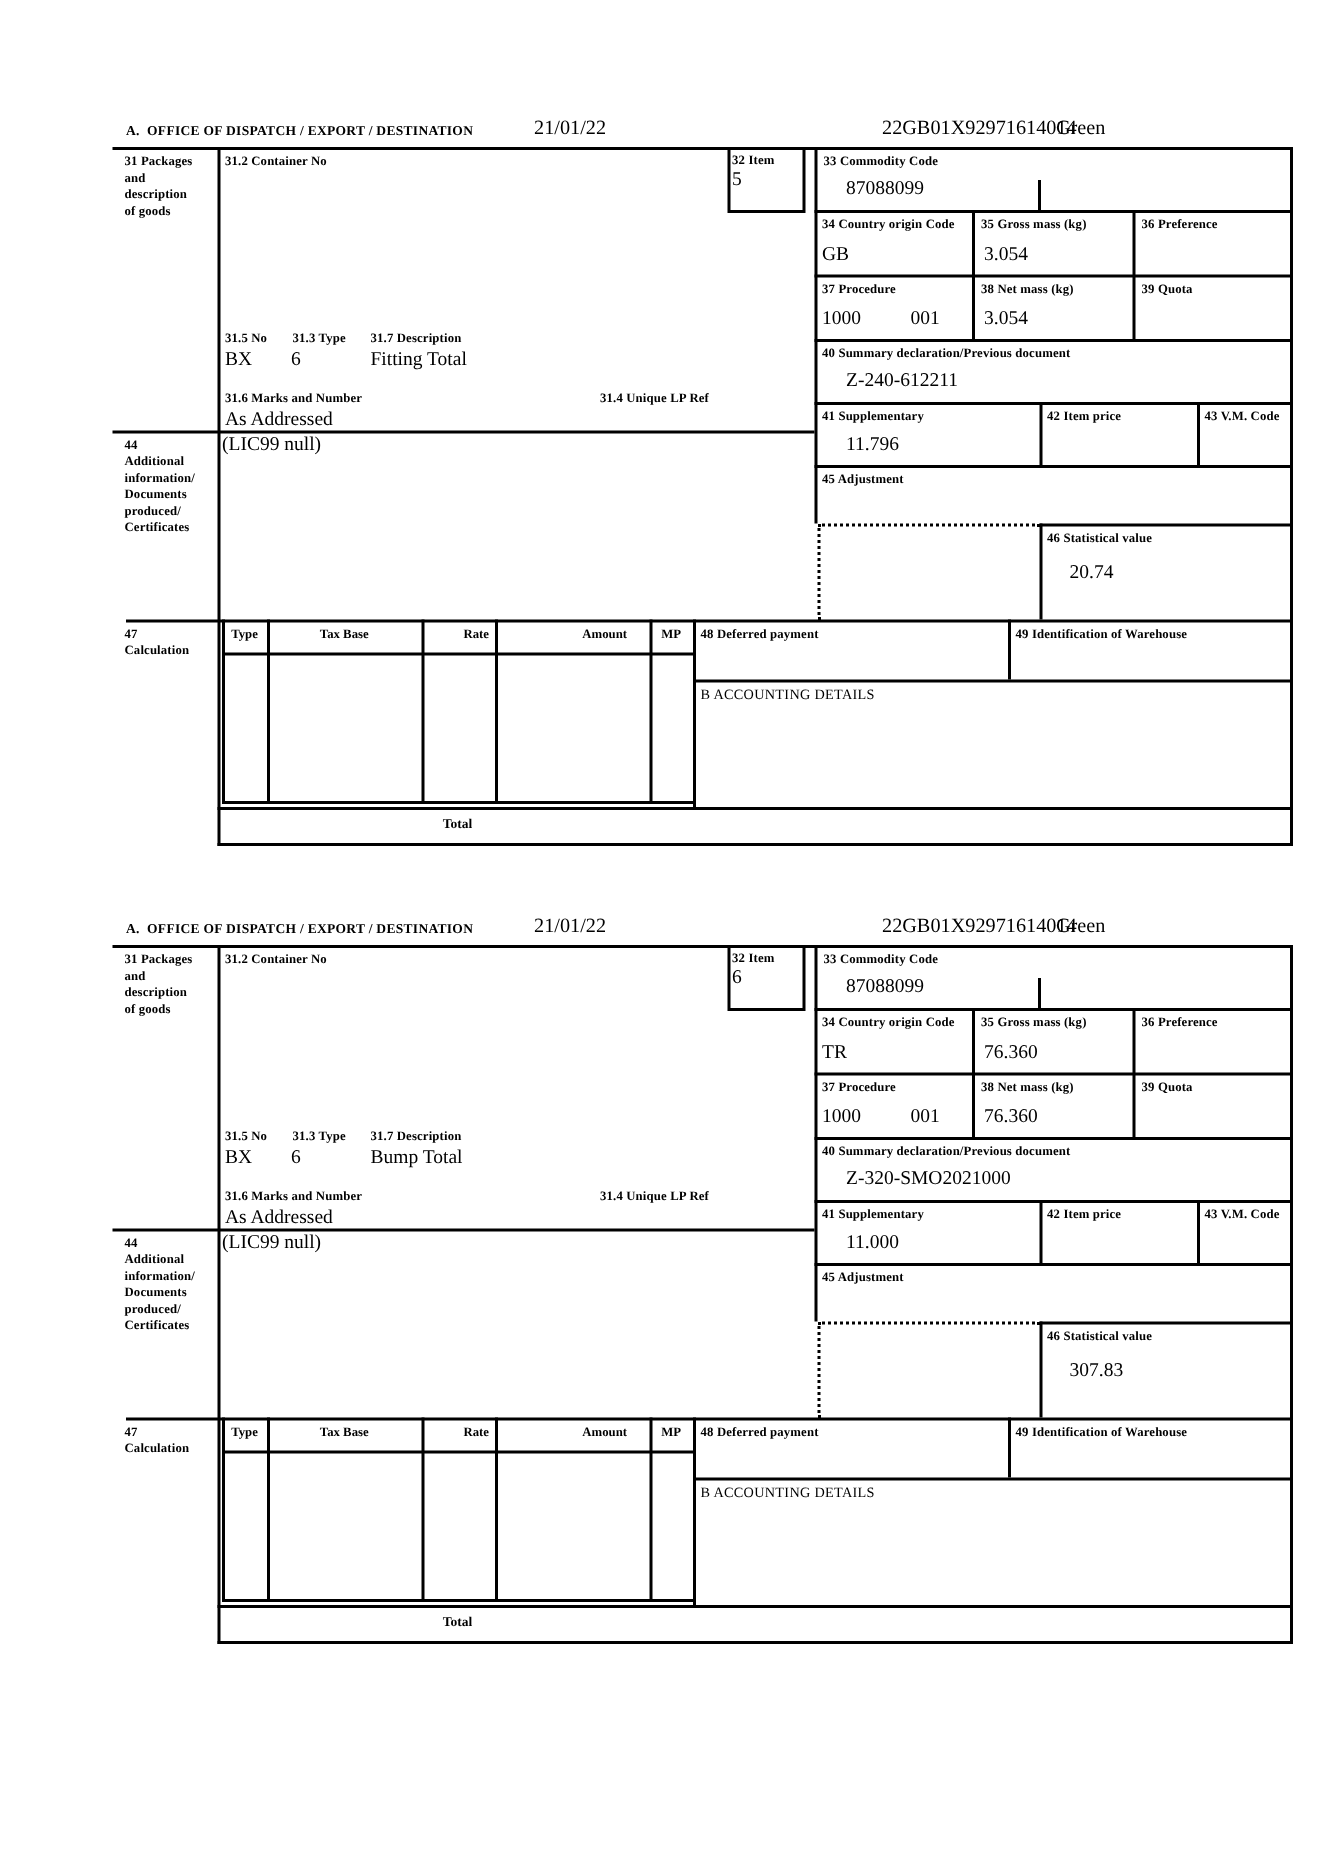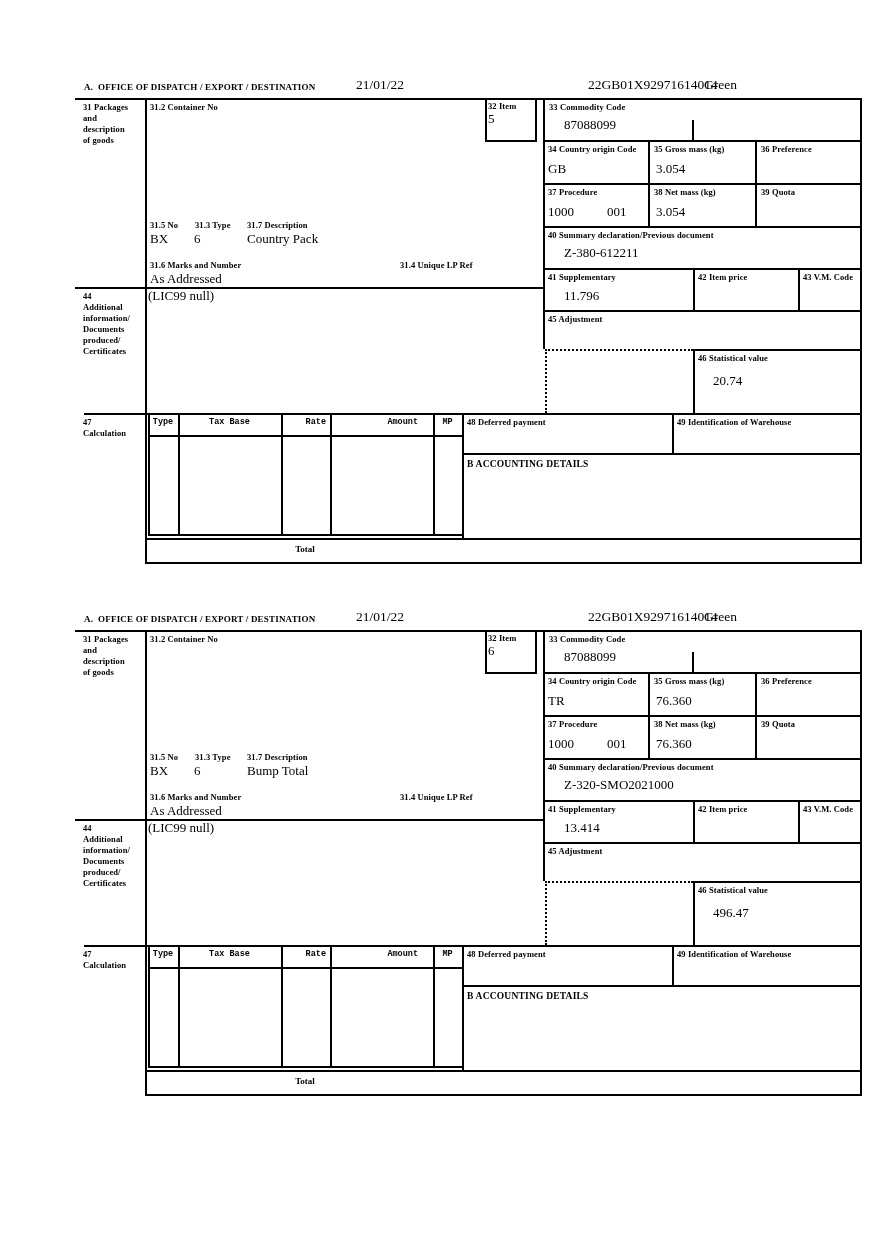--- a/index.html
+++ b/index.html
@@ -16,22 +16,22 @@
   .vl{position:absolute;width:2px;background:#000;}
   .dh{position:absolute;height:0;border-top:2px dotted #000;}
   .dv{position:absolute;width:0;border-left:2px dotted #000;}
 
   .lab{position:absolute;font-weight:bold;font-size:8.5px;line-height:1.3;
        white-space:pre-line;letter-spacing:.1px;}
   .lab1{position:absolute;font-weight:bold;font-size:8.5px;white-space:pre;letter-spacing:.1px;}
   .val{position:absolute;font-size:13px;white-space:pre;}
   .hdrA{position:absolute;font-weight:bold;font-size:9px;letter-spacing:.2px;white-space:pre;}
   .hdrV{position:absolute;font-size:13.5px;white-space:pre;}
-  .bacc{position:absolute;font-weight:bold;font-size:9.5px;letter-spacing:.2px;}
-  .thc{position:absolute;font-weight:bold;font-size:8.5px;font-family:Liberation Mono, monospace;}
+  .bacc{position:absolute;font-weight:normal;font-size:9.5px;letter-spacing:.2px;}
+  .thc{position:absolute;font-weight:bold;font-size:8.5px;}
   .tot{position:absolute;font-weight:bold;font-size:9px;text-align:center;}
 </style>
 </head>
 <body>
 
 <div class="sheet">
   <div id="forms">
   <section class="form">
 
     <div class="hdrA" style="left:9px;top:6px;">A.  OFFICE OF DISPATCH / EXPORT / DESTINATION</div>
@@ -94,21 +94,21 @@
 
     <div class="lab1" style="left:75px;top:26px;">31.2 Container No</div>
     <div class="lab1" style="left:413px;top:25px;">32 Item</div>
     <div class="val" style="left:413px;top:35px;">5</div>
 
     <div class="lab1" style="left:75px;top:144px;">31.5 No</div>
     <div class="lab1" style="left:120px;top:144px;">31.3 Type</div>
     <div class="lab1" style="left:172px;top:144px;">31.7 Description</div>
     <div class="val" style="left:75px;top:155px;">BX</div>
     <div class="val" style="left:119px;top:155px;">6</div>
-    <div class="val" style="left:172px;top:155px;">Country Pack</div>
+    <div class="val" style="left:172px;top:155px;">Fitting Total</div>
 
     <div class="lab1" style="left:75px;top:184px;">31.6 Marks and Number</div>
     <div class="lab1" style="left:325px;top:184px;">31.4 Unique LP Ref</div>
     <div class="val" style="left:75px;top:195px;">As Addressed</div>
 
     <div class="val" style="left:73px;top:212px;">(LIC99 null)</div>
 
     <div class="lab1" style="left:474px;top:26px;">33 Commodity Code</div>
     <div class="val" style="left:489px;top:41px;">87088099</div>
 
@@ -119,21 +119,21 @@
     <div class="lab1" style="left:686px;top:68px;">36 Preference</div>
 
     <div class="lab1" style="left:473px;top:111px;">37 Procedure</div>
     <div class="val" style="left:473px;top:128px;">1000</div>
     <div class="val" style="left:532px;top:128px;">001</div>
     <div class="lab1" style="left:579px;top:111px;">38 Net mass (kg)</div>
     <div class="val" style="left:581px;top:128px;">3.054</div>
     <div class="lab1" style="left:686px;top:111px;">39 Quota</div>
 
     <div class="lab1" style="left:473px;top:154px;">40 Summary declaration/Previous document</div>
-    <div class="val" style="left:489px;top:169px;">Z-380-612211</div>
+    <div class="val" style="left:489px;top:169px;">Z-240-612211</div>
 
     <div class="lab1" style="left:473px;top:196px;">41 Supplementary</div>
     <div class="val" style="left:489px;top:212px;">11.796</div>
     <div class="lab1" style="left:623px;top:196px;">42 Item price</div>
     <div class="lab1" style="left:728px;top:196px;">43 V.M. Code</div>
 
     <div class="lab1" style="left:473px;top:238px;">45 Adjustment</div>
 
     <div class="lab1" style="left:623px;top:277px;">46 Statistical value</div>
     <div class="val" style="left:638px;top:297px;">20.74</div>
@@ -241,28 +241,28 @@
     <div class="val" style="left:473px;top:128px;">1000</div>
     <div class="val" style="left:532px;top:128px;">001</div>
     <div class="lab1" style="left:579px;top:111px;">38 Net mass (kg)</div>
     <div class="val" style="left:581px;top:128px;">76.360</div>
     <div class="lab1" style="left:686px;top:111px;">39 Quota</div>
 
     <div class="lab1" style="left:473px;top:154px;">40 Summary declaration/Previous document</div>
     <div class="val" style="left:489px;top:169px;">Z-320-SMO2021000</div>
 
     <div class="lab1" style="left:473px;top:196px;">41 Supplementary</div>
-    <div class="val" style="left:489px;top:212px;">13.414</div>
+    <div class="val" style="left:489px;top:212px;">11.000</div>
     <div class="lab1" style="left:623px;top:196px;">42 Item price</div>
     <div class="lab1" style="left:728px;top:196px;">43 V.M. Code</div>
 
     <div class="lab1" style="left:473px;top:238px;">45 Adjustment</div>
 
     <div class="lab1" style="left:623px;top:277px;">46 Statistical value</div>
-    <div class="val" style="left:638px;top:297px;">496.47</div>
+    <div class="val" style="left:638px;top:297px;">307.83</div>
 
     <div class="thc" style="left:73px;top:341px;width:30px;text-align:center;">Type</div>
     <div class="thc" style="left:103px;top:341px;width:103px;text-align:center;">Tax Base</div>
     <div class="thc" style="left:206px;top:341px;width:45px;text-align:right;">Rate</div>
     <div class="thc" style="left:255px;top:341px;width:88px;text-align:right;">Amount</div>
     <div class="thc" style="left:358px;top:341px;width:29px;text-align:center;">MP</div>
 
     <div class="lab1" style="left:392px;top:341px;">48 Deferred payment</div>
     <div class="lab1" style="left:602px;top:341px;">49 Identification of Warehouse</div>
     <div class="bacc" style="left:392px;top:383px;">B ACCOUNTING DETAILS</div>

